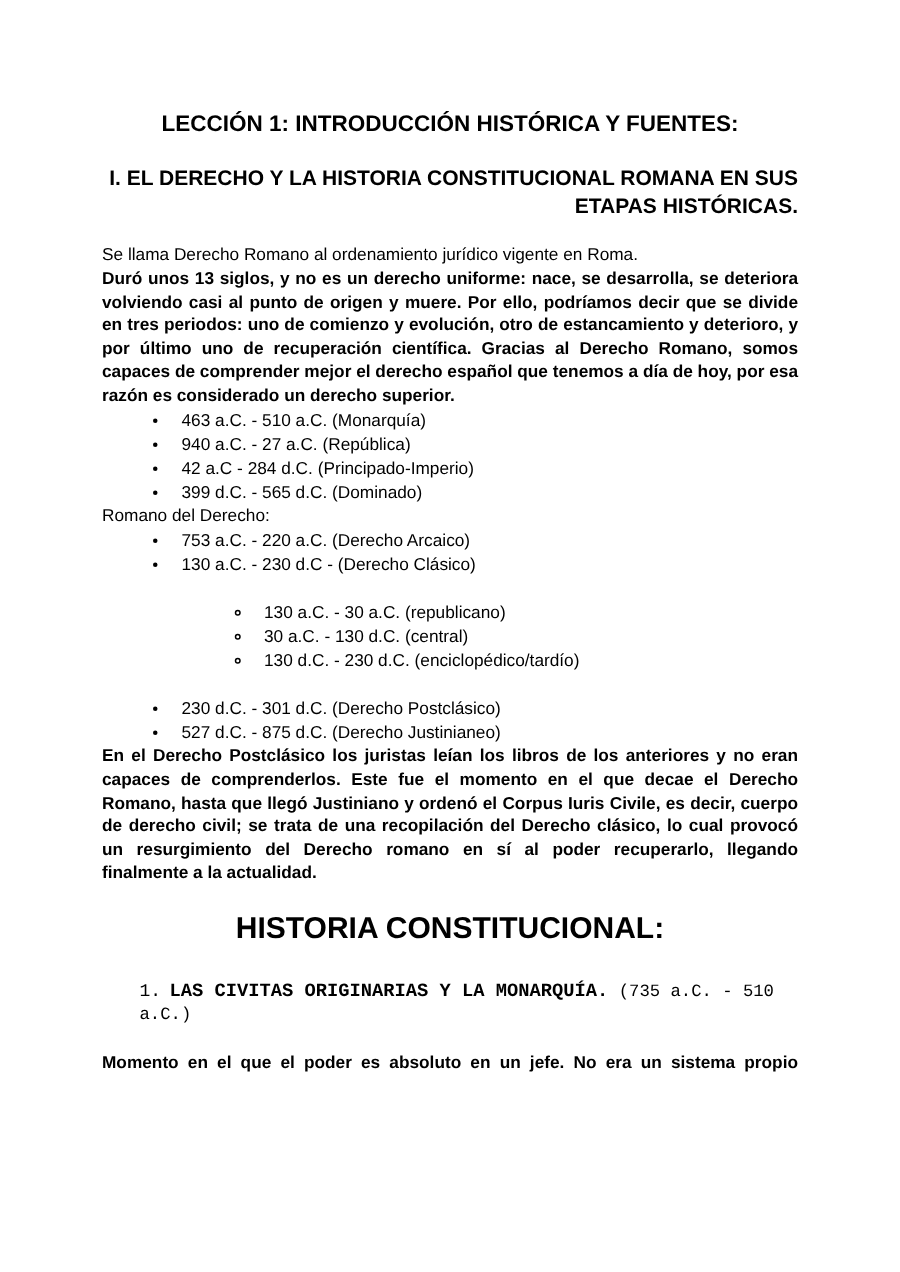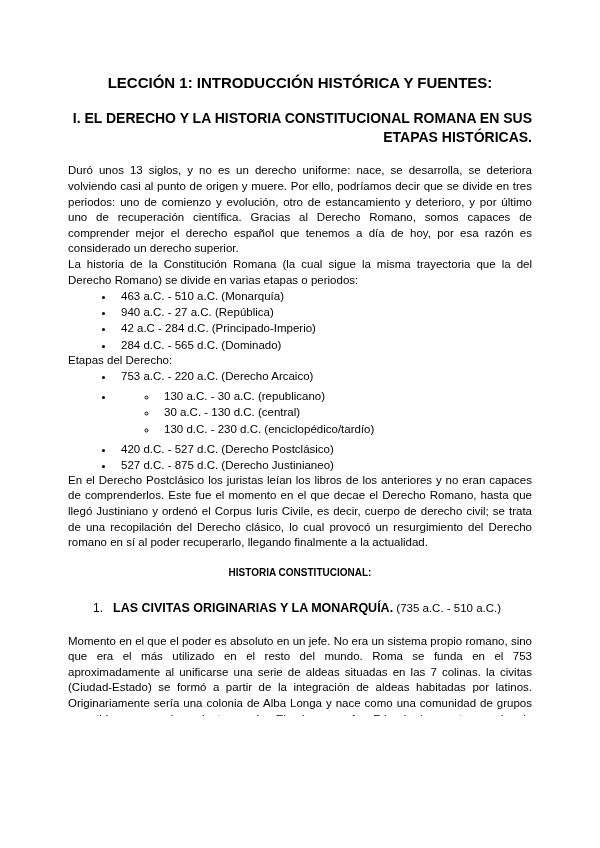--- a/index.html
+++ b/index.html
@@ -29,58 +29,60 @@
   }
   h2.section-heading {
     margin: 0 0 15px 0;
     font-size: 14px;
     font-weight: bold;
     text-align: right;
     line-height: 1.42;
   }
   h2.mid-heading {
     margin: 15px 0 0 0;
-    font-size: 10px;
+    font-size: 20px;
     font-weight: bold;
     text-align: center;
     line-height: 1.3;
   }
   p.body {
     margin: 0;
   }
   p.just {
     text-align: justify;
+    font-weight: bold;
   }
   .gap-top {
     margin-top: 12px;
   }
   ul.bullets {
     margin: 0;
     padding: 0 0 0 47px;
     list-style-type: disc;
   }
   ul.bullets > li {
     margin: 0;
     padding-left: 6px;
     line-height: 1.4;
   }
   ul.sub {
-    margin: 4px;
+    margin: 16px;
     padding: 0 0 0 33px;
     list-style-type: circle;
   }
   ul.sub > li {
     margin: 0;
     padding-left: 6px;
     line-height: 1.4;
   }
   .numbered-item {
     margin-top: 21px;
     padding-left: 25px;
     line-height: 1.3;
+    font-family: Liberation Mono, monospace;
   }
   .numbered-item .num {
     display: inline-block;
     width: 20px;
     font-size: 12px;
   }
   .numbered-item .item-title {
     font-weight: bold;
     font-size: 12.5px;
   }
@@ -94,44 +96,44 @@
 </style>
 </head>
 <body>
 
 <div class="page">
 
   <h1 class="doc-title">LECCIÓN 1: INTRODUCCIÓN HISTÓRICA Y FUENTES:</h1>
 
   <h2 class="section-heading">I. EL DERECHO Y LA HISTORIA CONSTITUCIONAL ROMANA EN SUS ETAPAS HISTÓRICAS.</h2>
 
+  <p class="body">Se llama Derecho Romano al ordenamiento jurídico vigente en Roma.</p>
 
   <p class="body just">Duró unos 13 siglos, y no es un derecho uniforme: nace, se desarrolla, se deteriora volviendo casi al punto de origen y muere. Por ello, podríamos decir que se divide en tres periodos: uno de comienzo y evolución, otro de estancamiento y deterioro, y por último uno de recuperación científica. Gracias al Derecho Romano, somos capaces de comprender mejor el derecho español que tenemos a día de hoy, por esa razón es considerado un derecho superior.</p>
 
-  <p class="body just gap-top">La historia de la Constitución Romana (la cual sigue la misma trayectoria que la del Derecho Romano) se divide en varias etapas o periodos:</p>
 
   <ul class="bullets">
     <li><span>463 a.C. - 510 a.C. (Monarquía)</span></li>
     <li><span>940 a.C. - 27 a.C. (República)</span></li>
     <li><span>42 a.C - 284 d.C.  (Principado-Imperio)</span></li>
-    <li><span>284 d.C. - 565 d.C. (Dominado)</span></li>
+    <li><span>399 d.C. - 565 d.C. (Dominado)</span></li>
   </ul>
 
-  <p class="body gap-top">Etapas del Derecho:</p>
+  <p class="body gap-top">Romano del Derecho:</p>
 
   <ul class="bullets">
     <li><span>753 a.C. - 220 a.C. (Derecho Arcaico)</span></li>
-    <li>
+    <li><span>130 a.C. - 230 d.C - (Derecho Clásico)</span>
       <ul class="sub">
         <li><span>130 a.C. - 30 a.C. (republicano)</span></li>
         <li><span>30 a.C. - 130 d.C. (central)</span></li>
         <li><span>130 d.C. - 230 d.C. (enciclopédico/tardío)</span></li>
       </ul>
     </li>
-    <li><span>420 d.C. - 527 d.C. (Derecho Postclásico)</span></li>
+    <li><span>230 d.C. - 301 d.C. (Derecho Postclásico)</span></li>
     <li><span>527 d.C. - 875 d.C. (Derecho Justinianeo)</span></li>
   </ul>
 
   <p class="body just gap-top">En el Derecho Postclásico los juristas leían los libros de los anteriores y no eran capaces de comprenderlos. Este fue el momento en el que decae el Derecho Romano, hasta que llegó Justiniano y ordenó el Corpus Iuris Civile, es decir, cuerpo de derecho civil; se trata de una recopilación del Derecho clásico, lo cual provocó un resurgimiento del Derecho romano en sí al poder recuperarlo, llegando finalmente a la actualidad.</p>
 
   <h2 class="mid-heading">HISTORIA CONSTITUCIONAL:</h2>
 
   <div class="numbered-item">
     <span class="num">1.</span><span class="item-title">LAS CIVITAS ORIGINARIAS Y LA MONARQUÍA.</span><span class="item-dates"> (735 a.C. - 510 a.C.)</span>
   </div>

